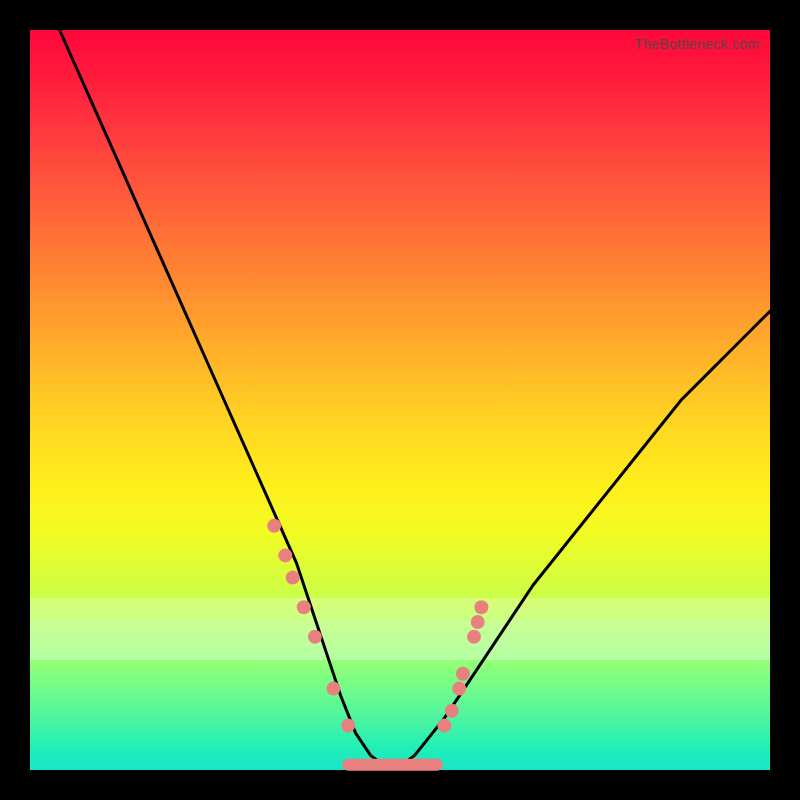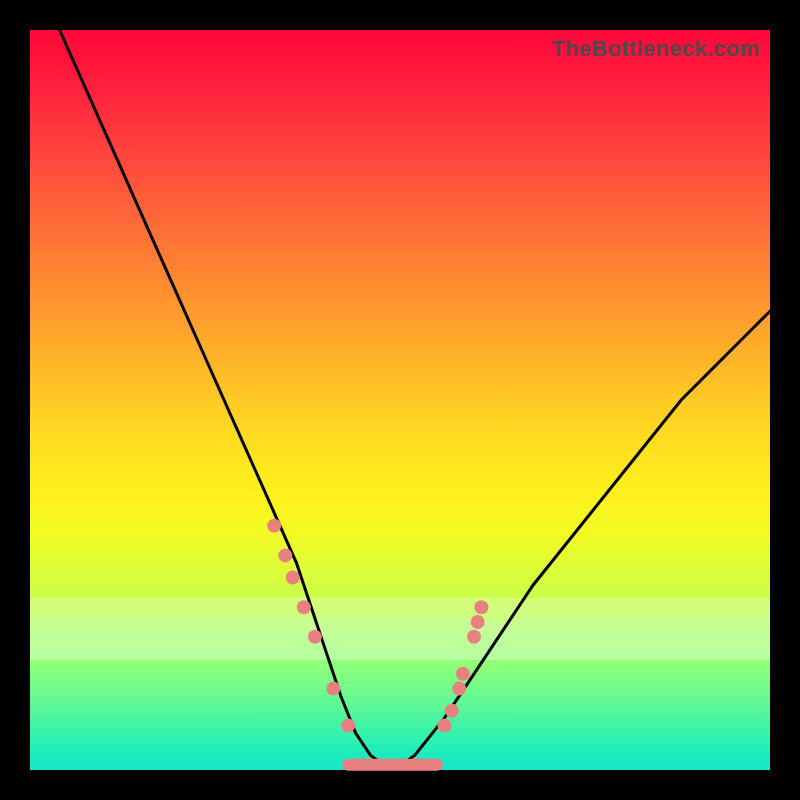--- a/index.html
+++ b/index.html
@@ -56,22 +56,22 @@
     left: 0;
     right: 0;
     background: rgba(200,255,200,0.25);
     pointer-events: none;
   }
   .watermark {
     position: absolute;
     top: 6px;
     right: 10px;
     color: #4a4a4a;
-    font-size: 22px;
-    font-weight: 700;
+    font-size: 14px;
+    font-weight: 400;
     letter-spacing: 0.3px;
     user-select: none;
   }
   svg.curve {
     position: absolute;
     left: 0;
     top: 0;
     width: 740px;
     height: 740px;
     overflow: visible;

